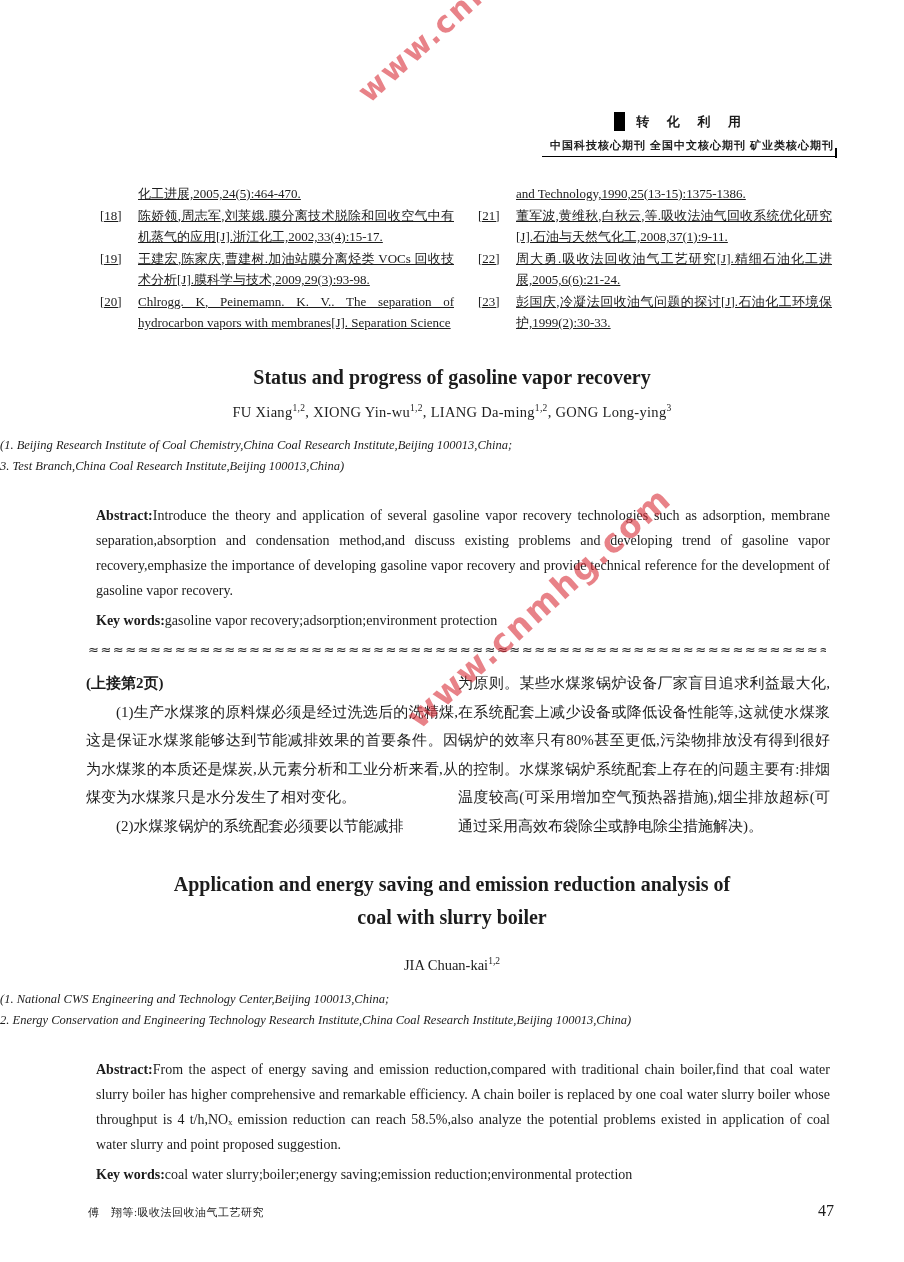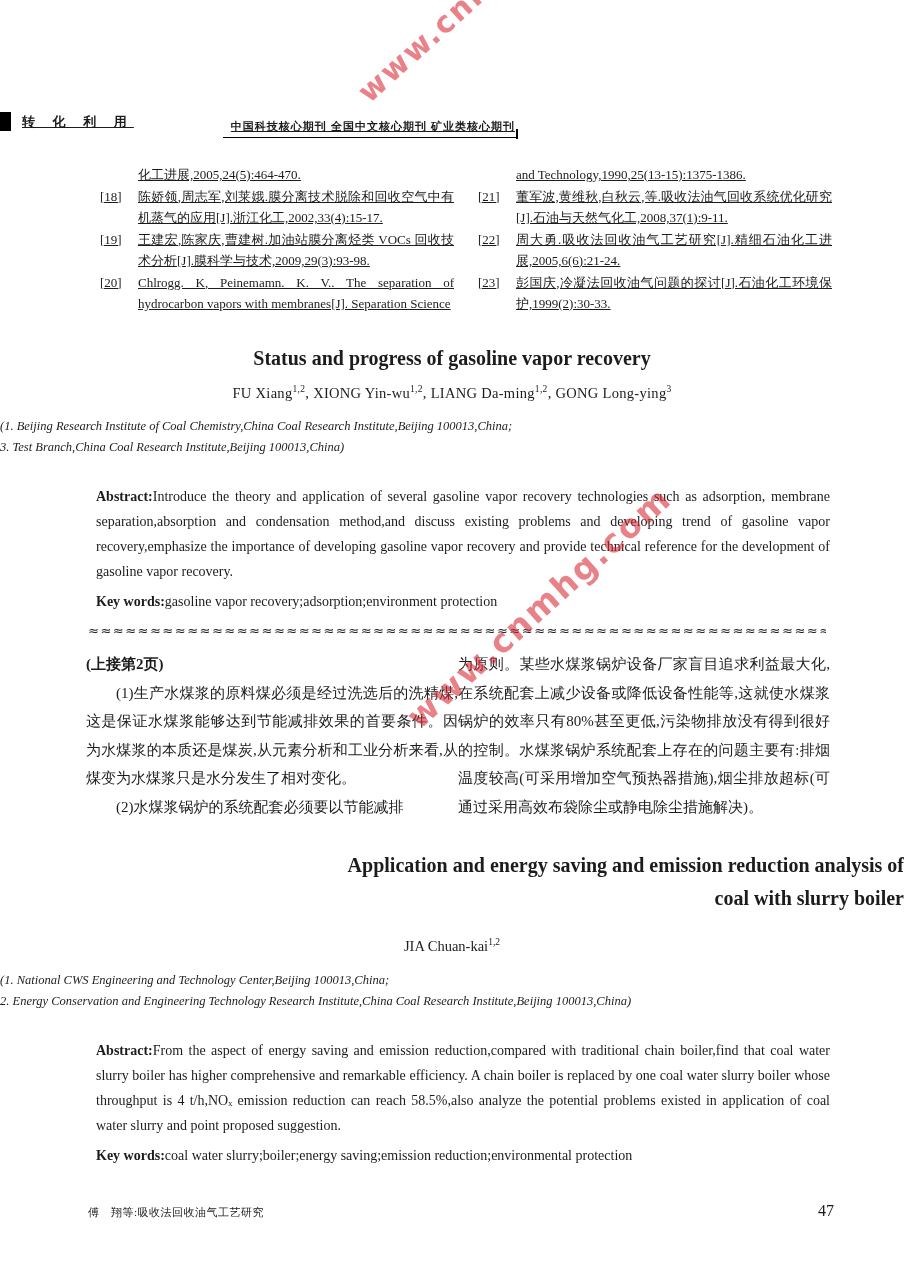--- a/index.html
+++ b/index.html
@@ -2,21 +2,21 @@
 <html><head>
 <meta charset="utf-8">
 <style>
   html,body { margin:0; padding:0; background:#e8e8e8; }
   .page {
     position:relative; width:904px; height:1262px; margin:0 auto;
     background:#ffffff; overflow:hidden;
     font-family:"Liberation Serif","DejaVu Serif",serif; color:#1c1c1c;
   }
   
-  .header { padding-top:112px; display:flex; flex-direction:row; align-items:flex-end; padding-right:67px;text-decoration:underline; }
+  .header { padding-top:112px; display:flex; flex-direction:column; align-items:flex-end; padding-right:67px; }
   .cat-tab { display:flex; align-items:center; margin-right:89px; margin-bottom:7px; }
   .black-bar { width:11px; height:19px; background:#000; margin-right:11px; }
   .cat-text { font-family:"Liberation Sans","DejaVu Sans",sans-serif; font-weight:bold; font-size:13px; letter-spacing:7px; }
   .journal-line { font-size:11px; font-weight:bold; letter-spacing:1px; padding:0 3px 3px 8px;
     border-bottom:1.5px solid #000; position:relative; font-family:"Liberation Sans","DejaVu Sans",sans-serif; }
   .journal-line::after { content:""; position:absolute; right:0; bottom:-1.5px; width:2px; height:10px; background:#000; }
   
   .refs { display:flex; gap:24px; margin:26px 72px 0 88px; }
   .ref-col { flex:1; min-width:0; }
   .ref-col.left { padding-left:12px; }
@@ -35,21 +35,21 @@
   
   .divider { margin:9px 78px 0 88px; white-space:nowrap; overflow:hidden;
     font-family:"DejaVu Sans",sans-serif; font-size:13px; letter-spacing:1.5px; color:#222; }
   
   .twocol { display:flex; margin:12px 74px 0 86px; }
   .col { flex:1; min-width:0; font-size:15px; line-height:28.5px; text-align:justify; }
   .col p { margin:0; text-indent:2em; }
   .col p.noindent { text-indent:0; }
   .cont-note { font-weight:bold; text-indent:0 !important; }
   
-  .title2 { text-align:right; font-size:20px; font-weight:bold; line-height:33px; margin-top:28px; }
+  .title2 { text-align:center; font-size:20px; font-weight:bold; line-height:33px; margin-top:28px; }
   .author2 { text-align:center; font-size:14.5px; margin-top:22px; }
   .author2 sup { font-size:9.5px; }
   
   .footer { position:absolute; left:88px; right:70px; bottom:42px;
     display:flex; justify-content:space-between; align-items:baseline; }
   .footer-left { font-size:11px; letter-spacing:0.5px; }
   .footer-page { font-size:16px; }
   
   .wm { position:absolute; color:rgba(216,40,50,0.58); font-family:"DejaVu Sans",sans-serif;
     font-weight:bold; letter-spacing:2px; transform:rotate(-42deg); pointer-events:none; white-space:nowrap; }

